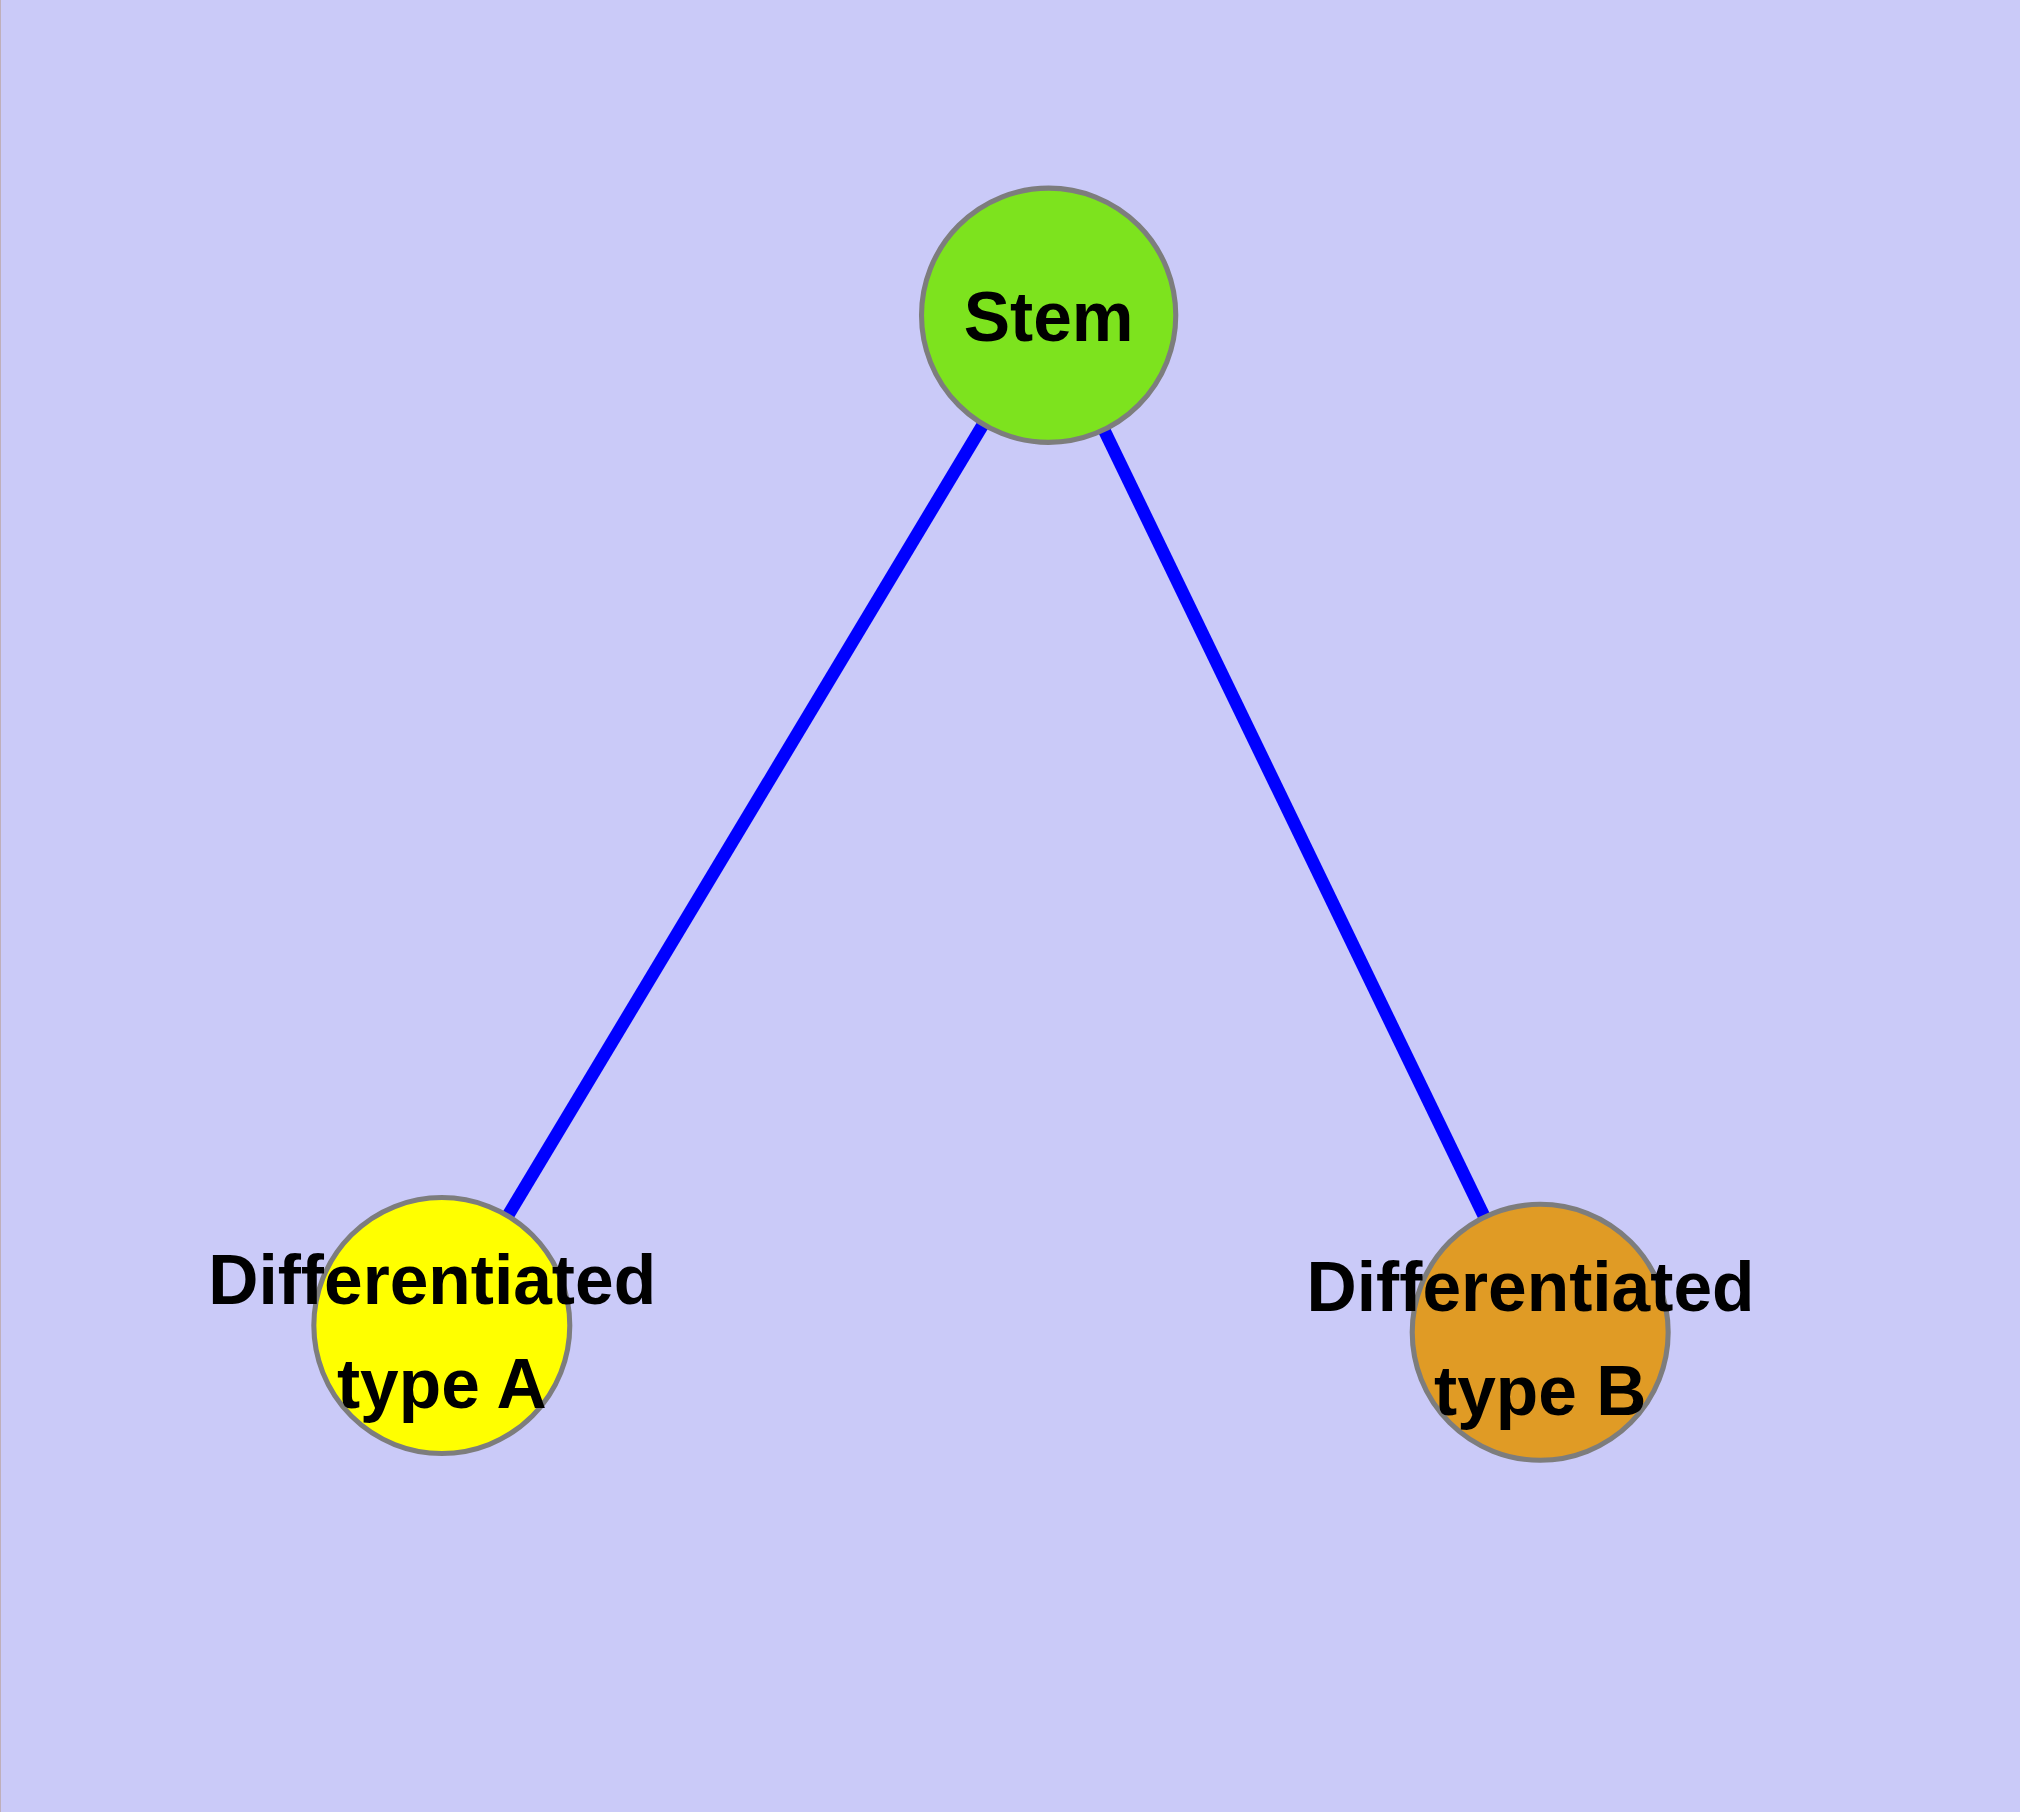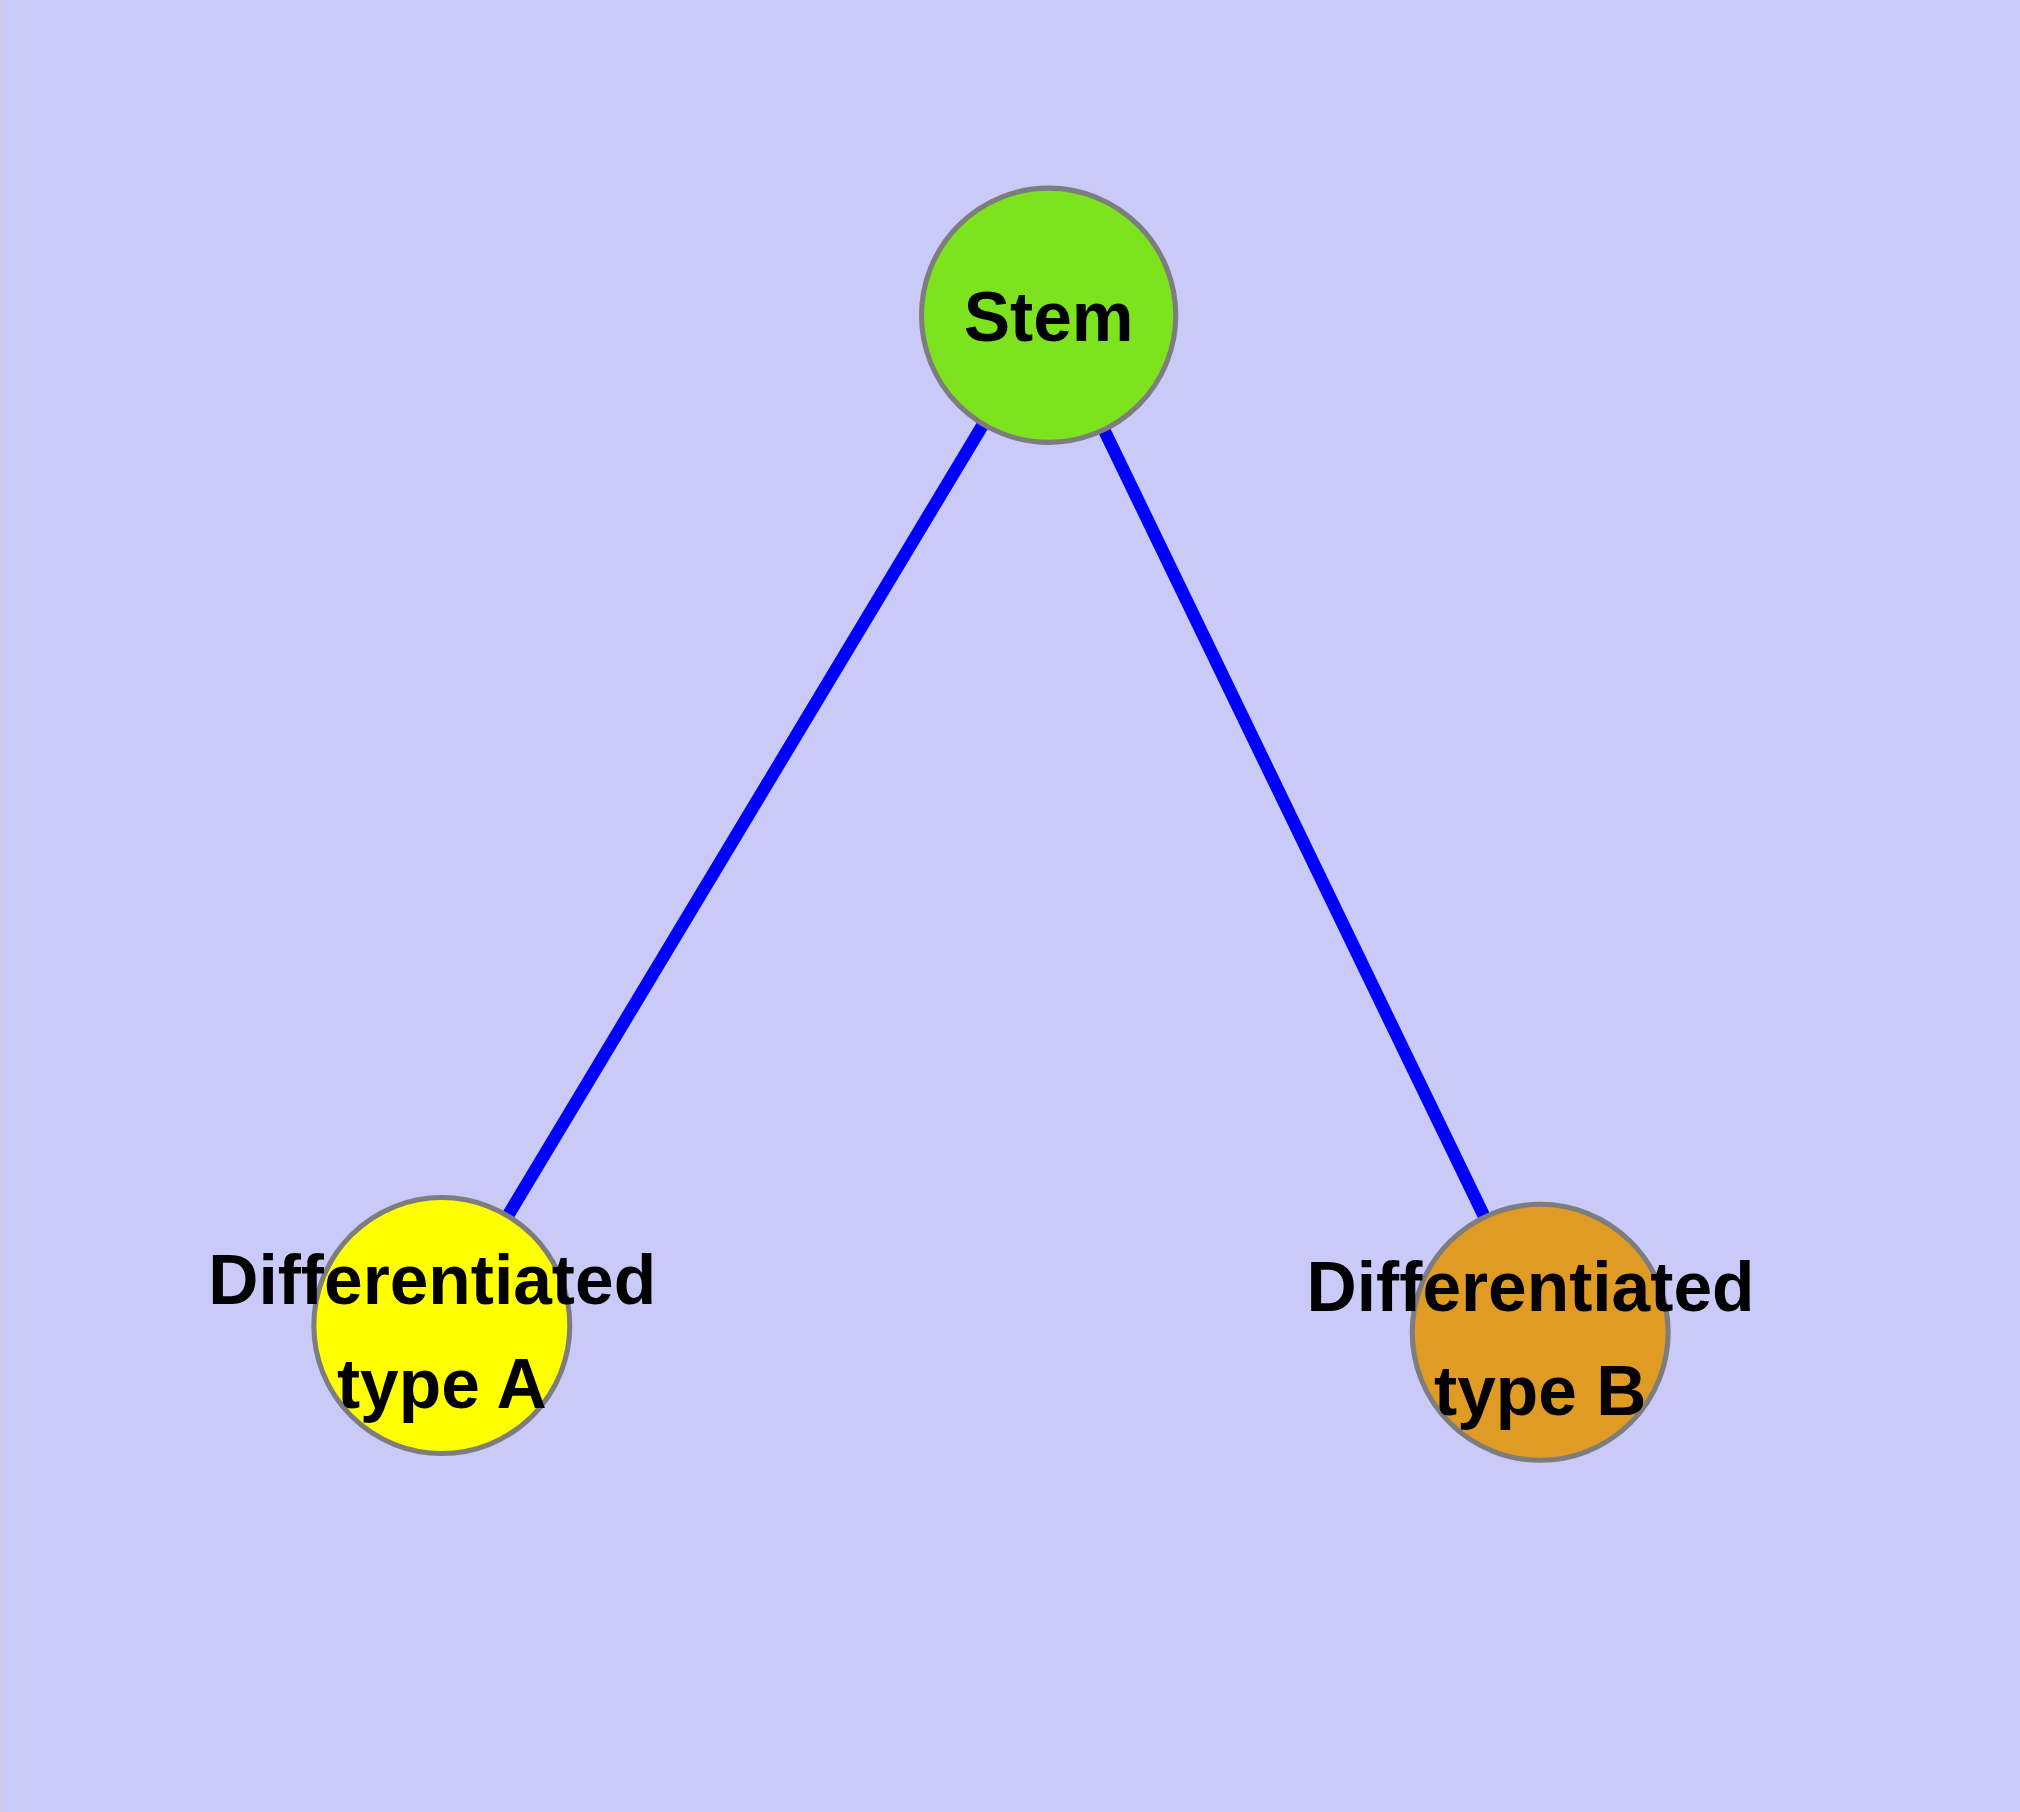--- a/index.html
+++ b/index.html
@@ -31,21 +31,21 @@
     font-family: "Liberation Sans", sans-serif;
     font-weight: bold;
     font-size: 82px;
     fill: #000000;
     text-anchor: middle;
   }
 </style>
 </head>
 <body>
 
-<div id="canvas-wrap" style="background: #fdba74;">
+<div id="canvas-wrap" style="background: #a16207;">
   <svg class="graph" width="2021" height="1812" viewBox="0 0 2384 2138" xmlns="http://www.w3.org/2000/svg">
 
     <rect x="0" y="0" width="2384" height="2138" fill="#cacaf8"></rect>
 
     <line class="edge" x1="1237" y1="372" x2="521" y2="1564" stroke="#0000ff"></line>
     <line class="edge" x1="1237" y1="372" x2="1817" y2="1572" stroke="#0000ff"></line>
 
     <g>
       <circle class="node-circle" cx="1237" cy="372" r="150" fill="#7de31e"></circle>
       <text class="node-label" x="1237" y="402">

